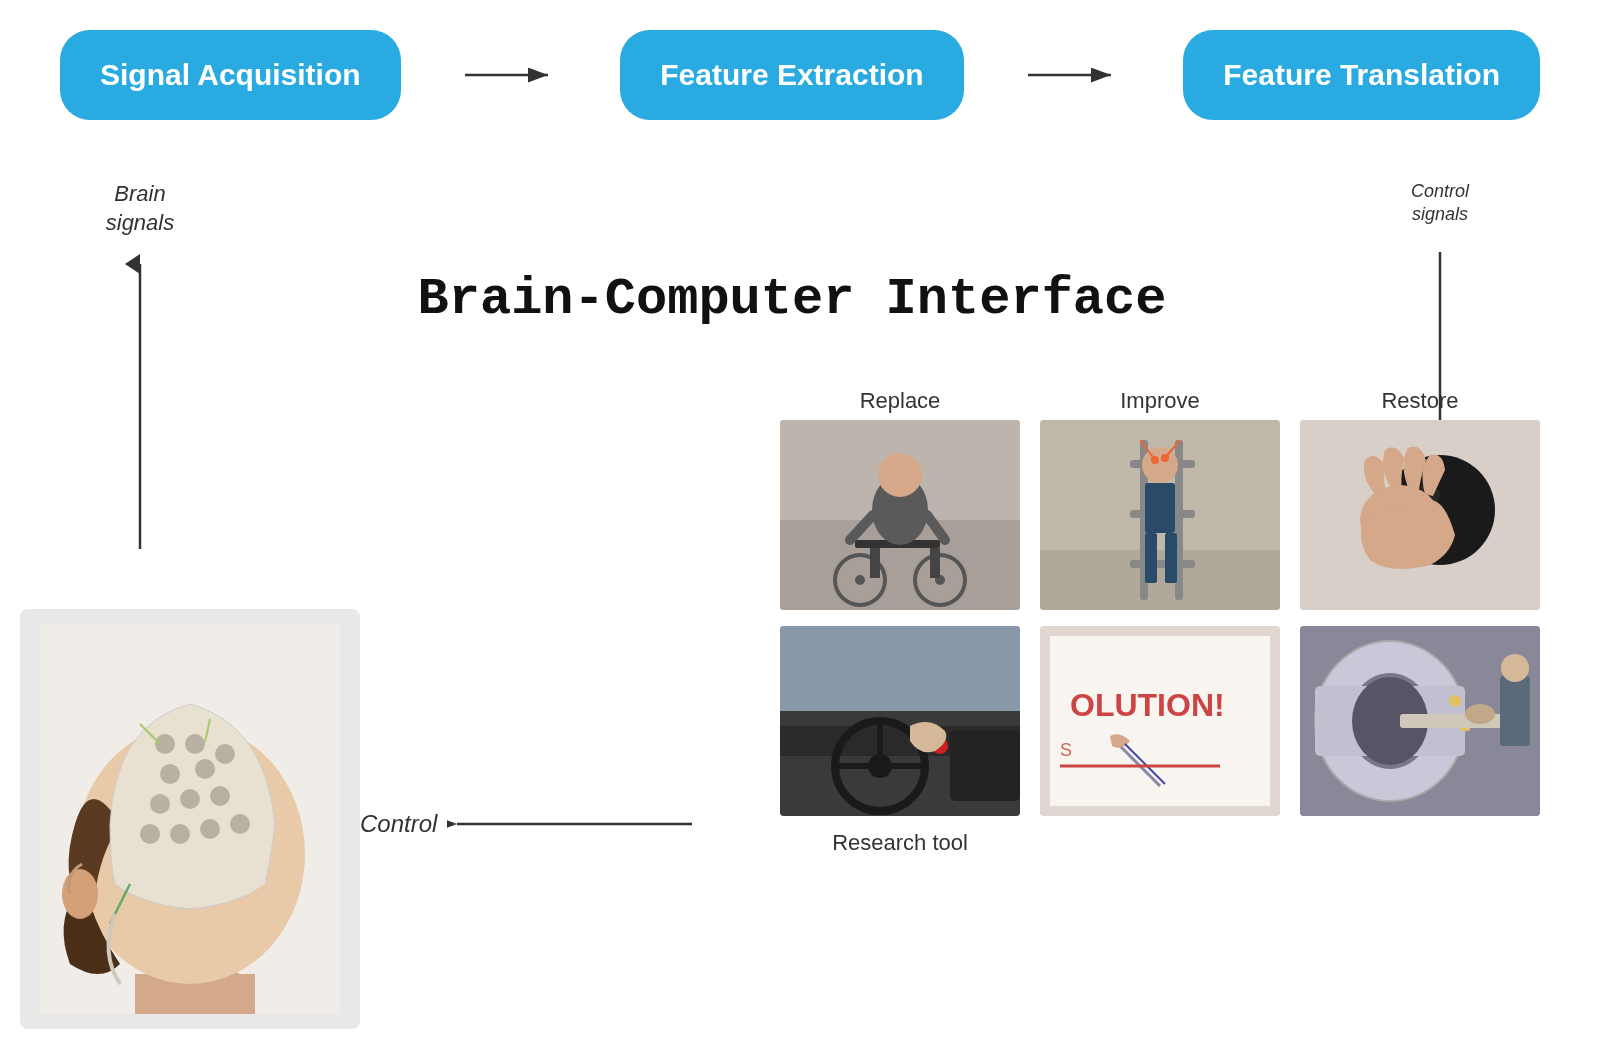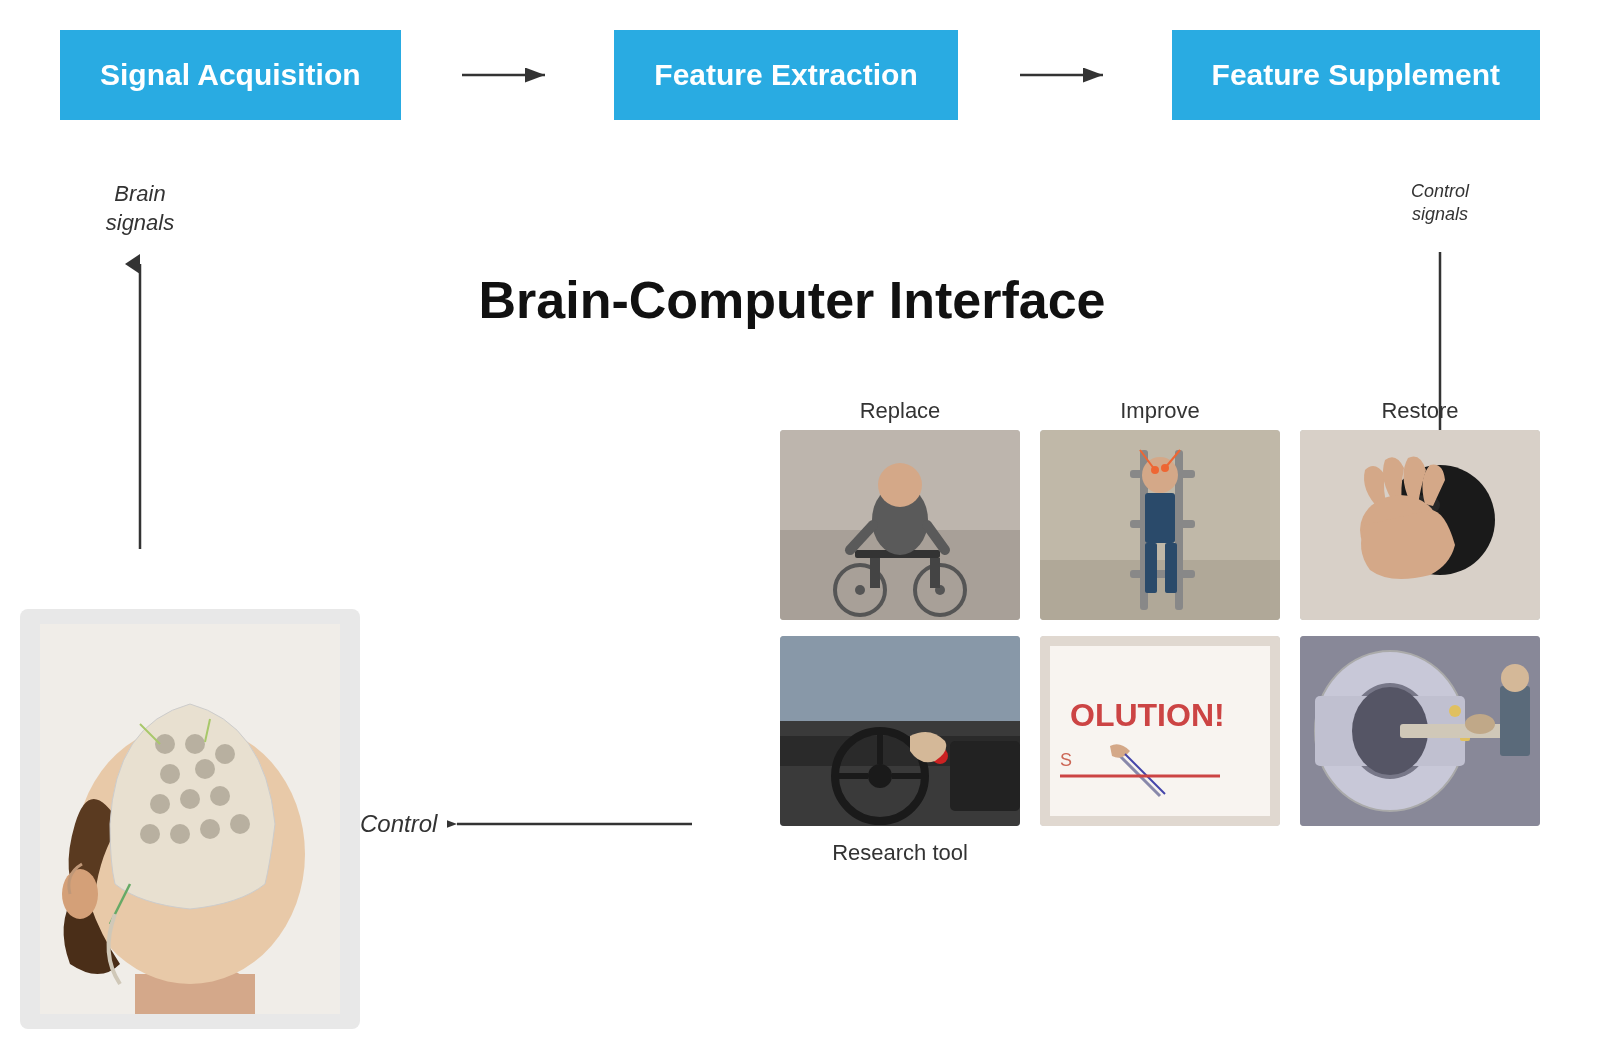--- a/index.html
+++ b/index.html
@@ -22,20 +22,21 @@
     }
 
     .blue-box {
       background: #29abe2;
       color: white;
       font-size: 30px;
       font-weight: bold;
       padding: 28px 40px;
       text-align: center;
       min-width: 340px;
+      border-radius: 30px;
     }
 
     .arrow-right {
       width: 120px;
       display: flex;
       align-items: center;
       justify-content: center;
       flex-shrink: 0;
     }
 
@@ -99,20 +100,21 @@
     
     .center-title {
       position: absolute;
       top: 270px;
       left: 0;
       right: 16px;
       text-align: center;
       font-size: 52px;
       font-weight: 900;
       color: #111;
+      font-family: Liberation Mono, monospace;
     }
 
     
     .eeg-cap {
       position: absolute;
       left: 20px;
       bottom: 30px;
       width: 340px;
       height: 420px;
       background: #e8e8e8;
@@ -156,21 +158,20 @@
       gap: 0 20px;
       row-gap: 0;
     }
 
     .grid-label {
       text-align: center;
       font-size: 22px;
       color: #333;
       padding: 8px 0 6px 0;
       font-weight: normal;
-      margin-top: 10px;
     }
 
     .grid-image {
       width: 240px;
       height: 190px;
       background: #ccc;
       display: flex;
       align-items: center;
       justify-content: center;
       border-radius: 4px;
@@ -213,21 +214,21 @@
       <defs>
         <marker id="arrowhead2" markerWidth="8" markerHeight="6" refX="8" refY="3" orient="auto">
           <polygon points="0 0, 8 3, 0 6" fill="#333"></polygon>
         </marker>
       </defs>
       <line x1="5" y1="15" x2="88" y2="15" stroke="#333" stroke-width="2.5" marker-end="url(#arrowhead2)"></line>
     </svg>
   </div>
 
   <div class="blue-box">
-    <span>Feature Supplement</span>
+    <span>Feature Translation</span>
   </div>
 </div>
 
 <div class="left-section">
   <div class="brain-signals-label">
     <span>Brain</span><br>
     <span>signals</span>
   </div>
   <div class="arrow-up">
     <svg width="30" height="300" viewBox="0 0 30 300">

